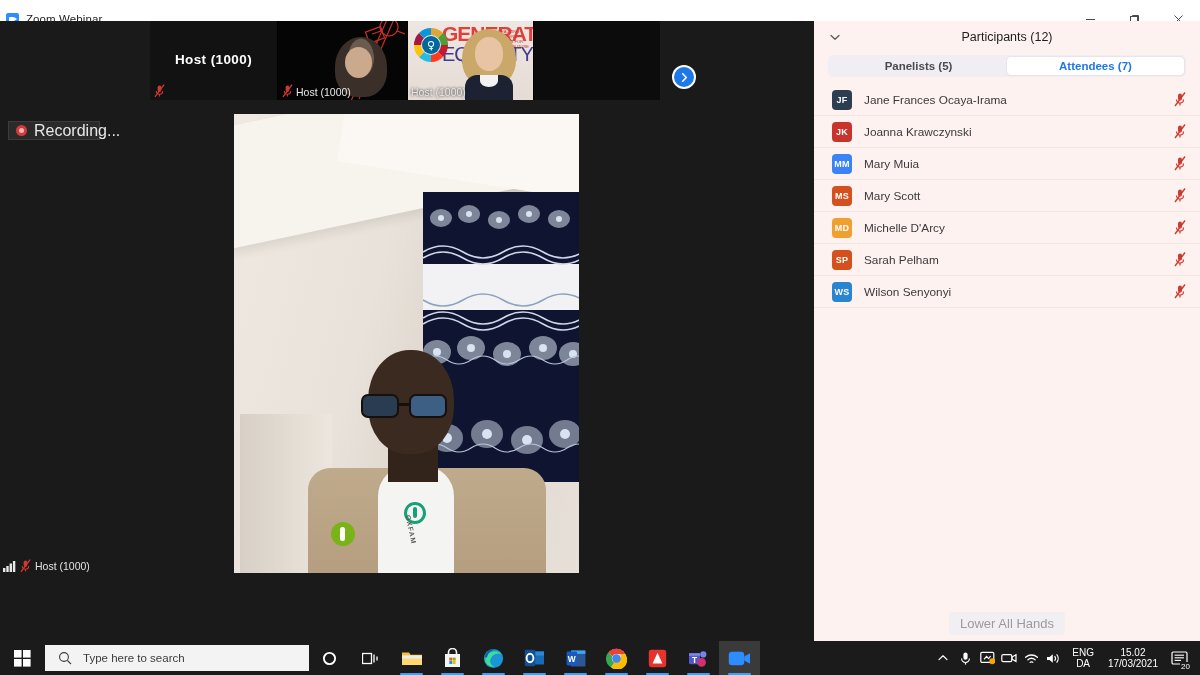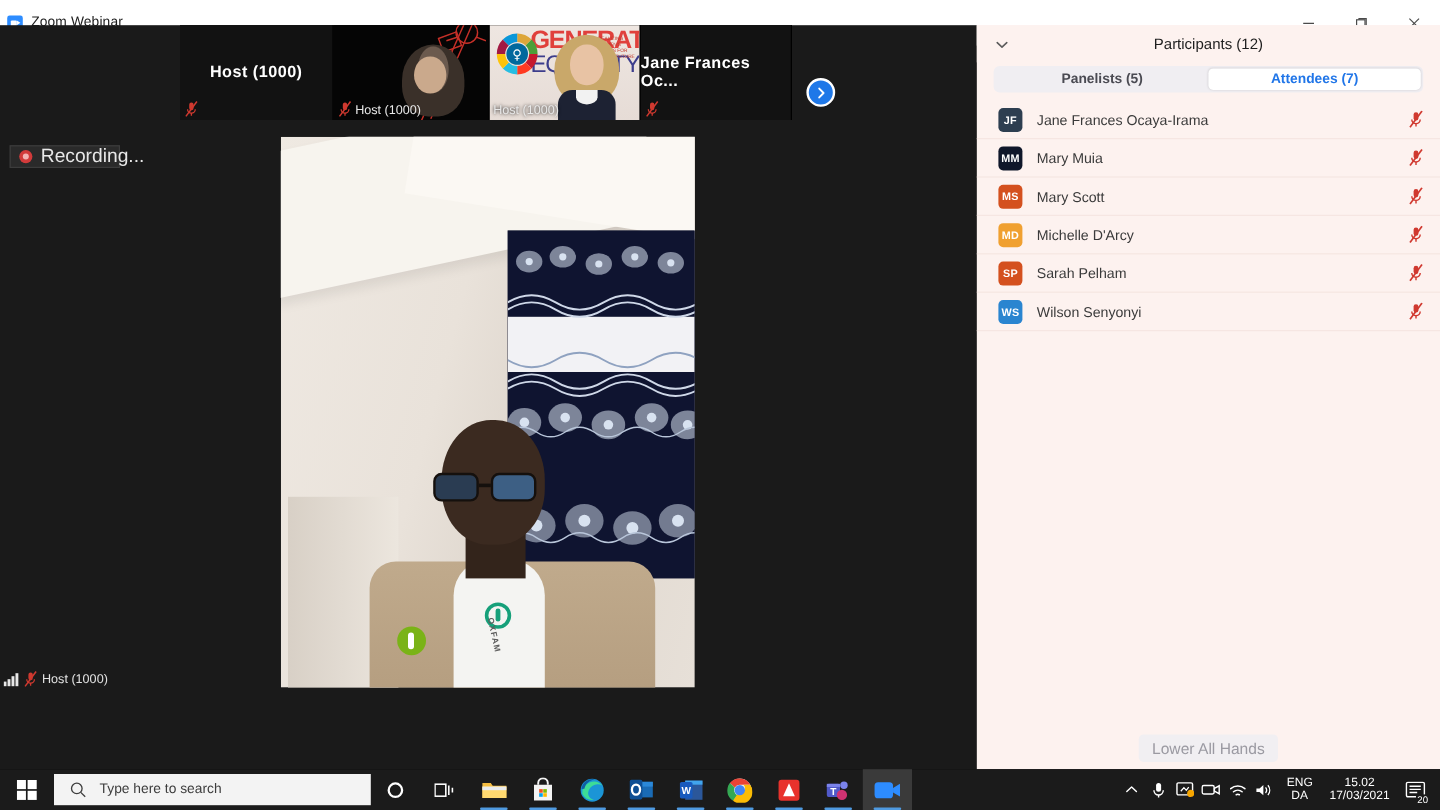--- a/index.html
+++ b/index.html
@@ -276,29 +276,20 @@
         <div class="person">
           <div class="hair"></div>
             <div class="fc"></div>
           <div class="body"></div>
             <div class="collar"></div>
         </div>
       </div>
       <div class="ftile-name-bl">Host (1000)</div>
     </div>
 
-    <div class="ftile t4">
-      <div class="ftile-name-c">Jane Frances Oc...</div>
-      <svg class="micoff" viewBox="0 0 12 15">
-        <rect x="4" y="1.5" width="4" height="7" rx="2" fill="#d0392f"></rect>
-        <path d="M2.5 7.5a3.5 3.5 0 0 0 7 0" stroke="#d0392f" stroke-width="1.2" fill="none"></path>
-        <line x1="6" y1="11" x2="6" y2="13.5" stroke="#d0392f" stroke-width="1.2"></line>
-        <line x1="1" y1="14" x2="11" y2="0.5" stroke="#d0392f" stroke-width="1.4"></line>
-      </svg>
-    </div>
   </div>
 
   <div class="nextbtn">
     <svg width="11" height="11" viewBox="0 0 11 11">
       <path d="M3.7 1.8 L7.3 5.5 L3.7 9.2" stroke="#fff" stroke-width="1.6" fill="none" stroke-linecap="round" stroke-linejoin="round"></path>
     </svg>
   </div>
 
   <div class="mainvideo">
     <div class="mv-wall"></div>
@@ -414,21 +405,31 @@
       <div class="avatar" style="background: rgb(45, 62, 80);">JF</div>
       <div class="pname">Jane Frances Ocaya-Irama</div>
       <svg class="micoff2" viewBox="0 0 12 15">
         <rect x="4" y="1.5" width="4" height="7" rx="2" fill="#d0392f"></rect>
         <path d="M2.5 7.5a3.5 3.5 0 0 0 7 0" stroke="#d0392f" stroke-width="1.2" fill="none"></path>
         <line x1="6" y1="11" x2="6" y2="13.5" stroke="#d0392f" stroke-width="1.2"></line>
         <line x1="1" y1="14" x2="11" y2="0.5" stroke="#d0392f" stroke-width="1.4"></line>
       </svg>
     </div>
     <div class="prow">
-      <div class="avatar" style="background: #0f172a;">MM</div>
+      <div class="avatar" style="background: rgb(200, 52, 43);">JK</div>
+      <div class="pname">Joanna Krawczynski</div>
+      <svg class="micoff2" viewBox="0 0 12 15">
+        <rect x="4" y="1.5" width="4" height="7" rx="2" fill="#d0392f"></rect>
+        <path d="M2.5 7.5a3.5 3.5 0 0 0 7 0" stroke="#d0392f" stroke-width="1.2" fill="none"></path>
+        <line x1="6" y1="11" x2="6" y2="13.5" stroke="#d0392f" stroke-width="1.2"></line>
+        <line x1="1" y1="14" x2="11" y2="0.5" stroke="#d0392f" stroke-width="1.4"></line>
+      </svg>
+    </div>
+    <div class="prow">
+      <div class="avatar" style="background: #3b82f6;">MM</div>
       <div class="pname">Mary Muia</div>
       <svg class="micoff2" viewBox="0 0 12 15">
         <rect x="4" y="1.5" width="4" height="7" rx="2" fill="#d0392f"></rect>
         <path d="M2.5 7.5a3.5 3.5 0 0 0 7 0" stroke="#d0392f" stroke-width="1.2" fill="none"></path>
         <line x1="6" y1="11" x2="6" y2="13.5" stroke="#d0392f" stroke-width="1.2"></line>
         <line x1="1" y1="14" x2="11" y2="0.5" stroke="#d0392f" stroke-width="1.4"></line>
       </svg>
     </div>
     <div class="prow">
       <div class="avatar" style="background: rgb(212, 80, 30);">MS</div>

